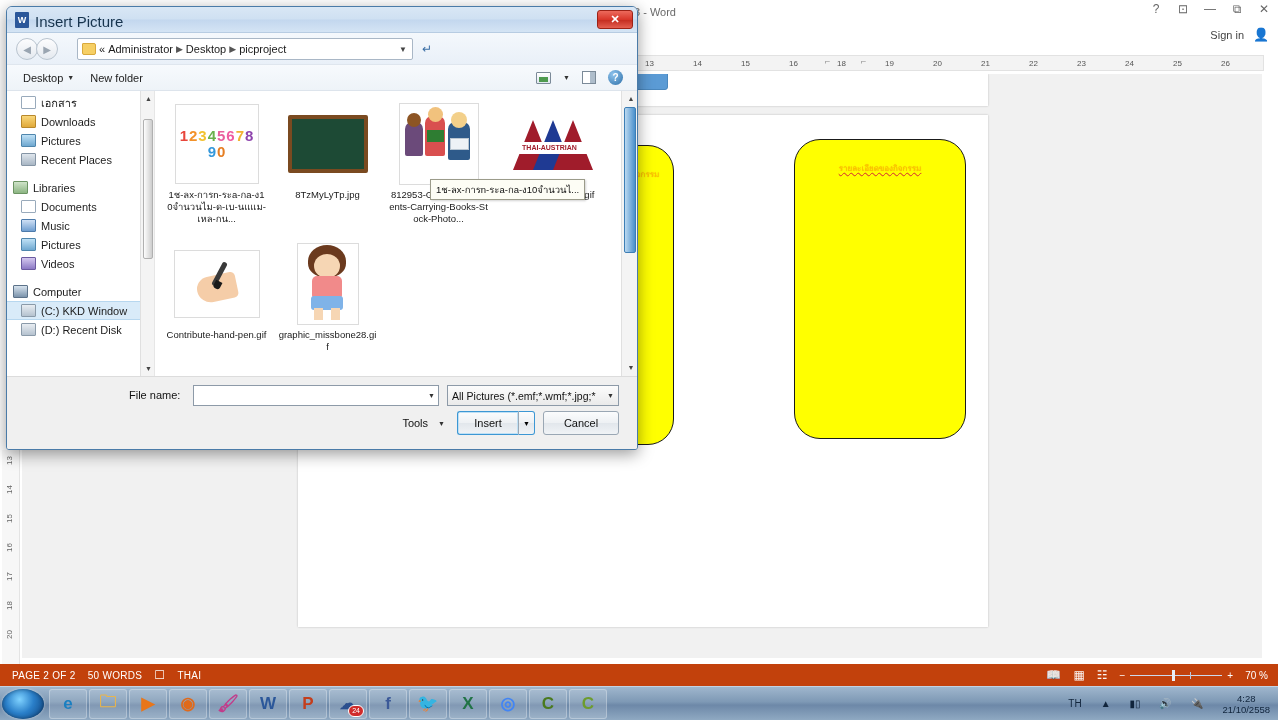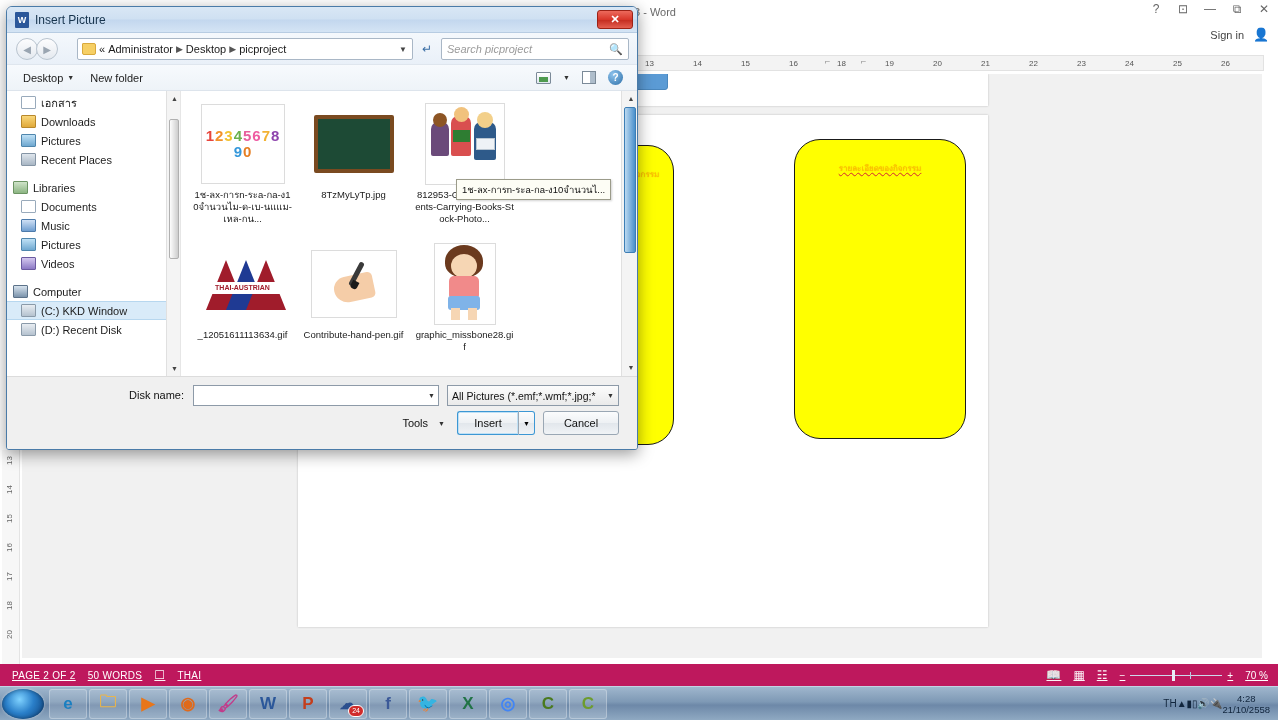--- a/index.html
+++ b/index.html
@@ -77,22 +77,22 @@
   .shape-text {
     position: absolute; width: 100%; text-align: center; top: 22px;
     font-size: 8px; color: #ffc000; text-shadow: 0 0 1px #e8a000;
     pointer-events: none; white-space: nowrap; left: 0;
   }
   .shape-text.redline { text-decoration: underline wavy #d43; }
 
   
   .word-status {
     position: absolute; left: 0; right: 0; bottom: 34px; height: 22px;
-    background: #be185d; color: #fff;
-    font-size: 10px; display: flex; align-items: center; text-decoration: underline;
+    background: #c2410c; color: #fff;
+    font-size: 10px; display: flex; align-items: center;
   }
   .ws-item { margin-left: 12px; letter-spacing: .3px; }
   .ws-right { margin-left: auto; display: flex; align-items: center; gap: 12px; margin-right: 10px; }
   .ws-ico { font-size: 12px; opacity: .95; }
   .zoom-slider { display: flex; align-items: center; gap: 5px; }
   .zs-line { width: 92px; height: 1px; background: #cdd9ec; position: relative; }
   .zs-thumb { position: absolute; left: 42px; top: -5px; width: 3px; height: 11px; background: #e8eef8; }
   .zs-mid { position: absolute; left: 60px; top: -3px; width: 1px; height: 7px; background: #b9c8e0; }
 
   
@@ -117,21 +117,21 @@
     border-radius: 3px;
     background: rgba(255,255,255,.14);
   }
   .tb-badge {
     position: absolute; right: 2px; bottom: 1px;
     background: #d02b2b; color: #fff; font-size: 7px;
     border-radius: 7px; padding: 0 3px; line-height: 10px;
     border: 1px solid #fff;
   }
   .tray {
-    margin-left: auto; display: flex; align-items: center; gap: 0;
+    margin-left: auto; display: flex; align-items: center; gap: 19px;
     padding-right: 8px; font-size: 10px; color: #11253c;
   }
   .tray-clock { text-align: center; line-height: 11px; font-size: 9.5px; }
 
   
   .dialog {
     position: absolute; left: 6px; top: 6px; width: 632px; height: 444px;
     background: #f0f0f0;
     border: 1px solid #4a7ba8;
     border-radius: 6px 6px 3px 3px;
@@ -142,21 +142,21 @@
     height: 26px; position: relative;
     background: linear-gradient(180deg,#d9e7f5 0%,#cfe0f2 48%,#c3d7ee 52%,#d4e4f4 100%);
     border-bottom: 1px solid #b7cce2;
   }
   .dlg-app-ico {
     position: absolute; left: 8px; top: 5px; width: 14px; height: 16px;
     background: #2b579a; color: #fff; font-size: 9px; font-weight: bold;
     display: flex; align-items: center; justify-content: center;
     border-radius: 1px;
   }
-  .dlg-title { position: absolute; left: 28px; top: 6px; font-size: 12px; color: #16334d; }
+  .dlg-title { position: absolute; left: 28px; top: 6px; font-size: 15px; color: #16334d; }
   .dlg-close {
     position: absolute; right: 4px; top: 3px; width: 36px; height: 19px;
     background: linear-gradient(180deg,#ec6a5c 0%,#d8372a 50%,#c22a1e 51%,#e45f50 100%);
     border: 1px solid #9c2216; border-radius: 3px;
     color: #fff; font-size: 11px; font-weight: bold;
     display: flex; align-items: center; justify-content: center;
   }
 
   .dlg-navbar {
     height: 32px; position: relative;
@@ -231,21 +231,21 @@
     color: #fff; font-size: 10px; font-weight: bold;
     display: flex; align-items: center; justify-content: center;
   }
 
   
   .dlg-body {
     position: absolute; left: 0; right: 0; top: 84px; bottom: 73px;
     display: flex; background: #fff;
   }
   .nav-pane {
-    width: 174px; background: #fff; position: relative;
+    width: 148px; background: #fff; position: relative;
     border-right: 1px solid #e6e6e6; overflow: hidden;
     padding-top: 2px;
   }
   .nav-item {
     height: 19px; display: flex; align-items: center; gap: 5px;
     font-size: 11px; color: #1c1c1c; padding-left: 14px;
     white-space: nowrap;
   }
   .nav-item.root { padding-left: 6px; font-weight: normal; }
   .nav-item.sel { background: #d9ebf9; border-top: 1px solid #b7d7ef; border-bottom: 1px solid #b7d7ef; }
@@ -487,24 +487,20 @@
       <span class="folder-ico"></span>
       <span>«</span>
       <span>Administrator</span>
       <span class="crumb-sep">▶</span>
       <span>Desktop</span>
       <span class="crumb-sep">▶</span>
       <span>picproject</span>
       <span class="addr-drop">▼</span>
     </div>
     <div class="refreshbtn">↵</div>
-    <div class="searchbox">
-      <span>Search picproject</span>
-      <span class="search-ico">🔍</span>
-    </div>
   </div>
 
   <div class="dlg-toolbar">
     <div class="tbitem">
       <span>Desktop</span>
       <span class="caret">▼</span>
     </div>
     <div class="tbitem">
       <span>New folder</span>
     </div>
@@ -670,21 +666,21 @@
         <div class="fs-arrow" style="top:2px;">▲</div>
         <div class="fs-thumb"></div>
         <div class="fs-arrow" style="bottom:2px;">▼</div>
       </div>
       <div class="tooltip">1ช-ลx-การn-ระa-กa-ง10จำนวนไ...</div>
     </div>
   </div>
 
   <div class="dlg-footer">
     <div class="fn-row">
-      <div class="fn-label2">Disk name:</div>
+      <div class="fn-label2">File name:</div>
       <div class="fn-input">
         <span></span>
         <span class="caret">▼</span>
       </div>
       <div class="fn-filter">
         <span>All Pictures (*.emf;*.wmf;*.jpg;*</span>
         <span class="caret">▼</span>
       </div>
     </div>
 

